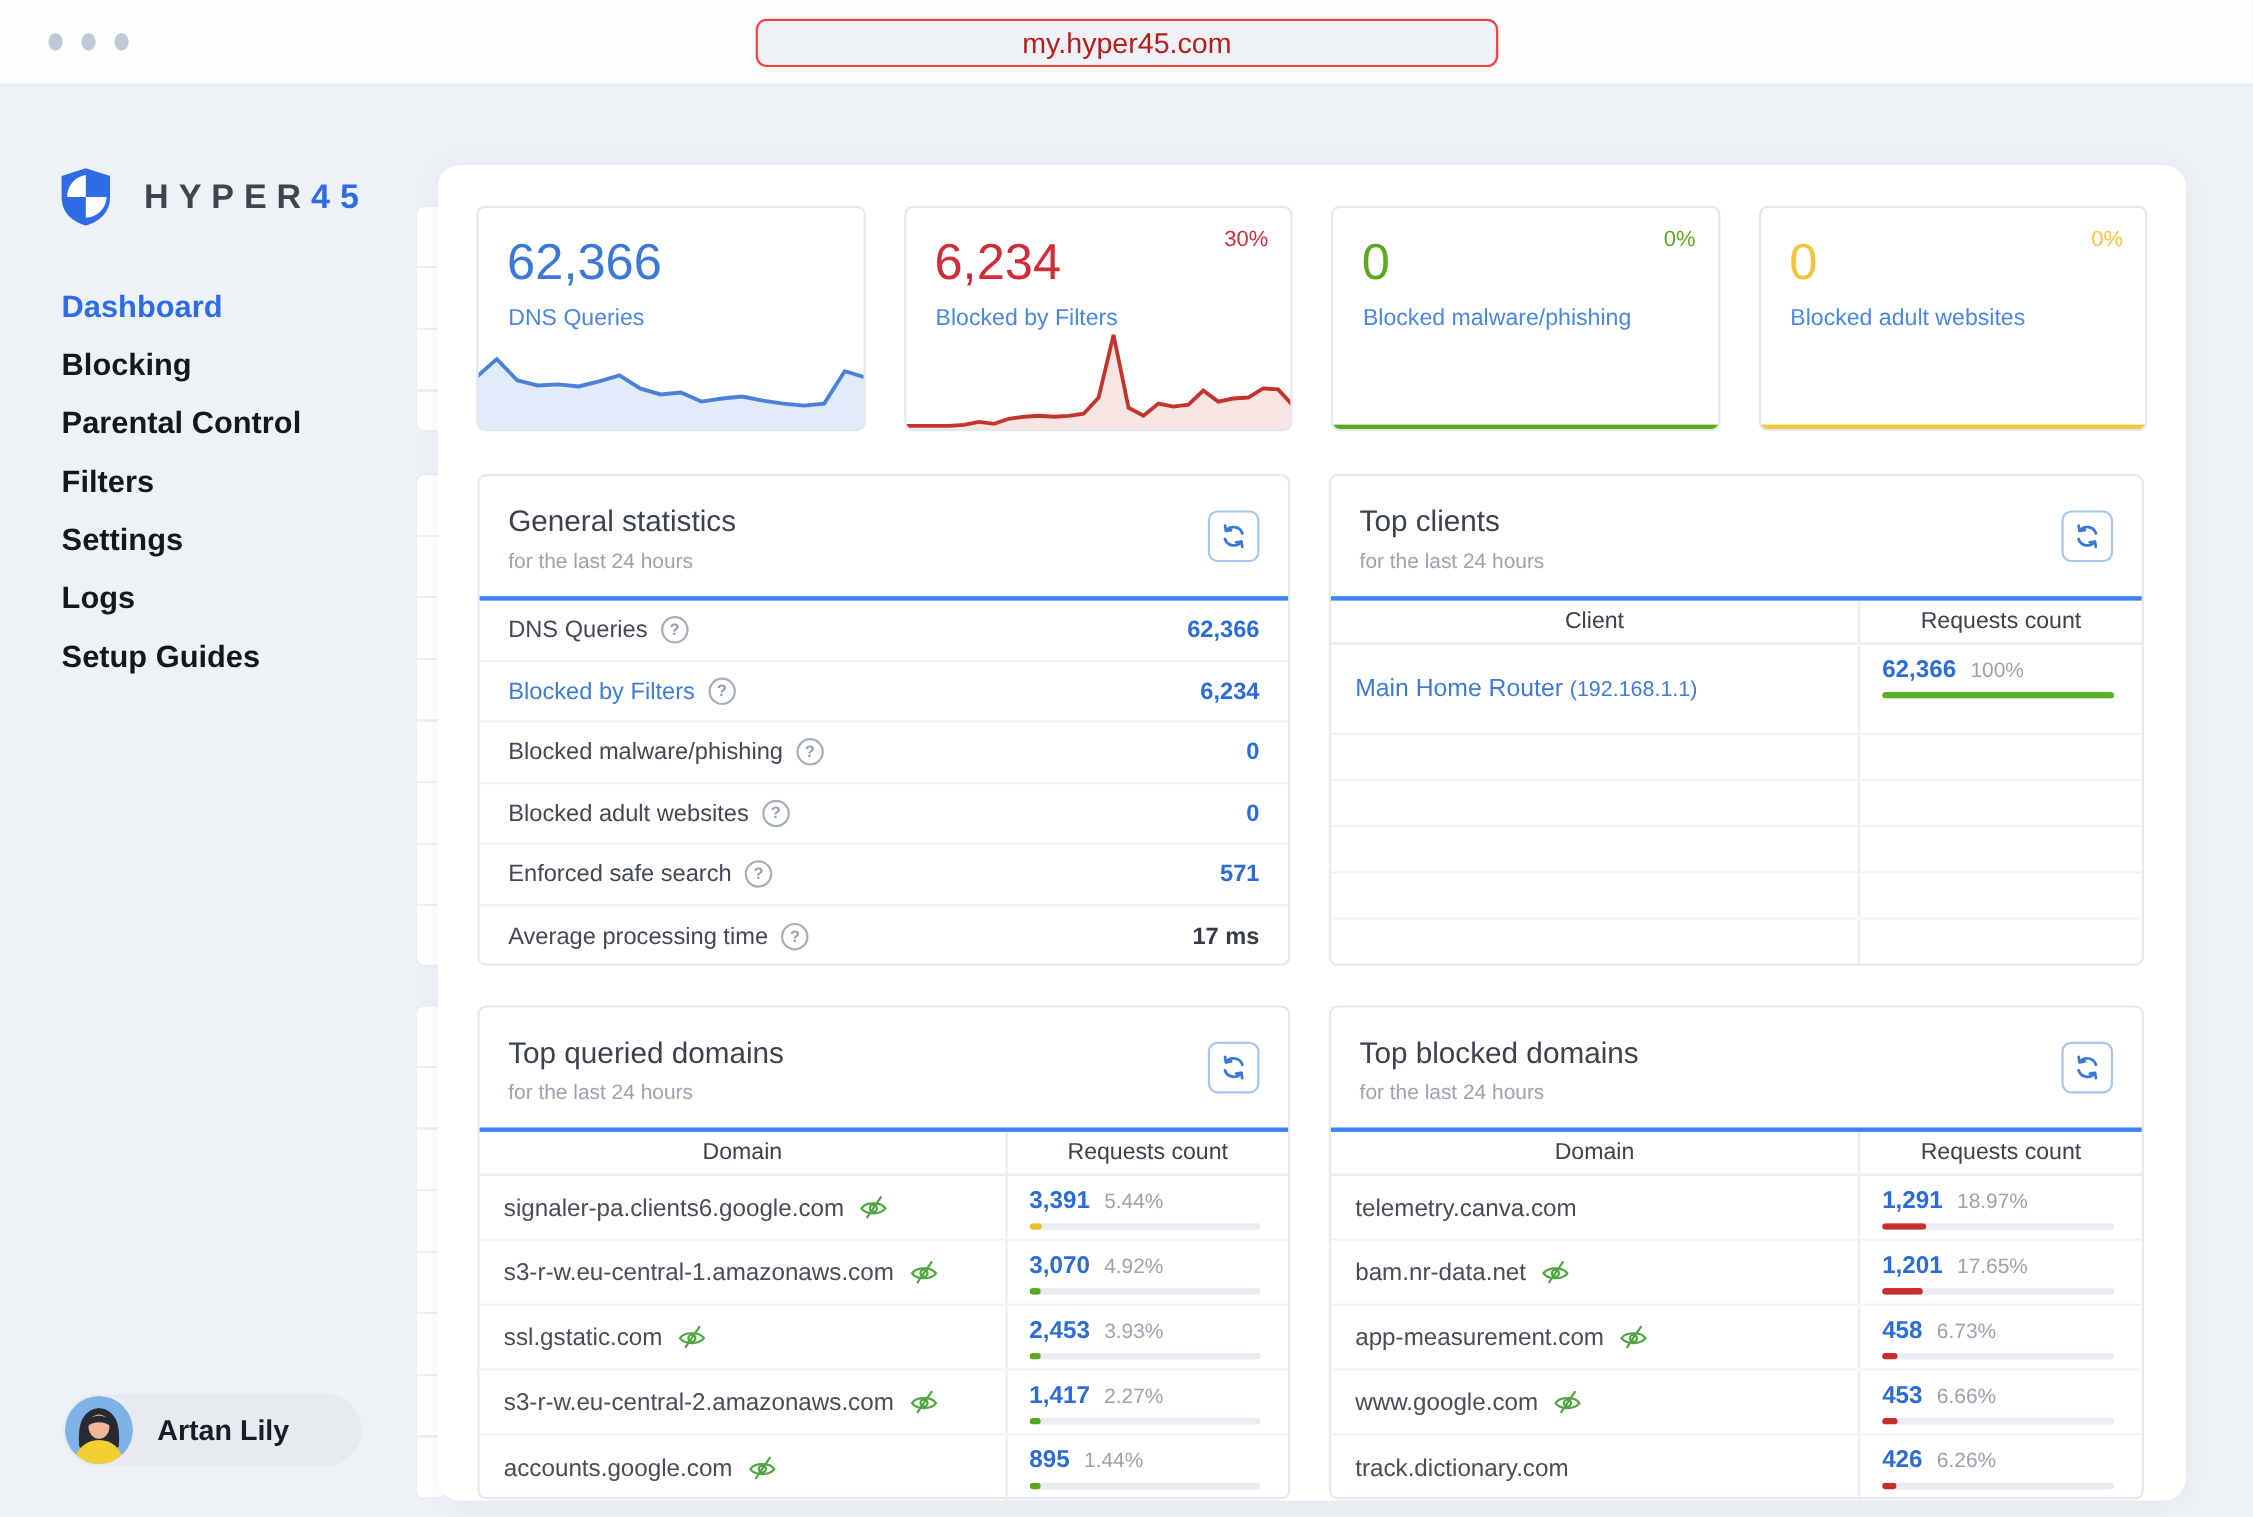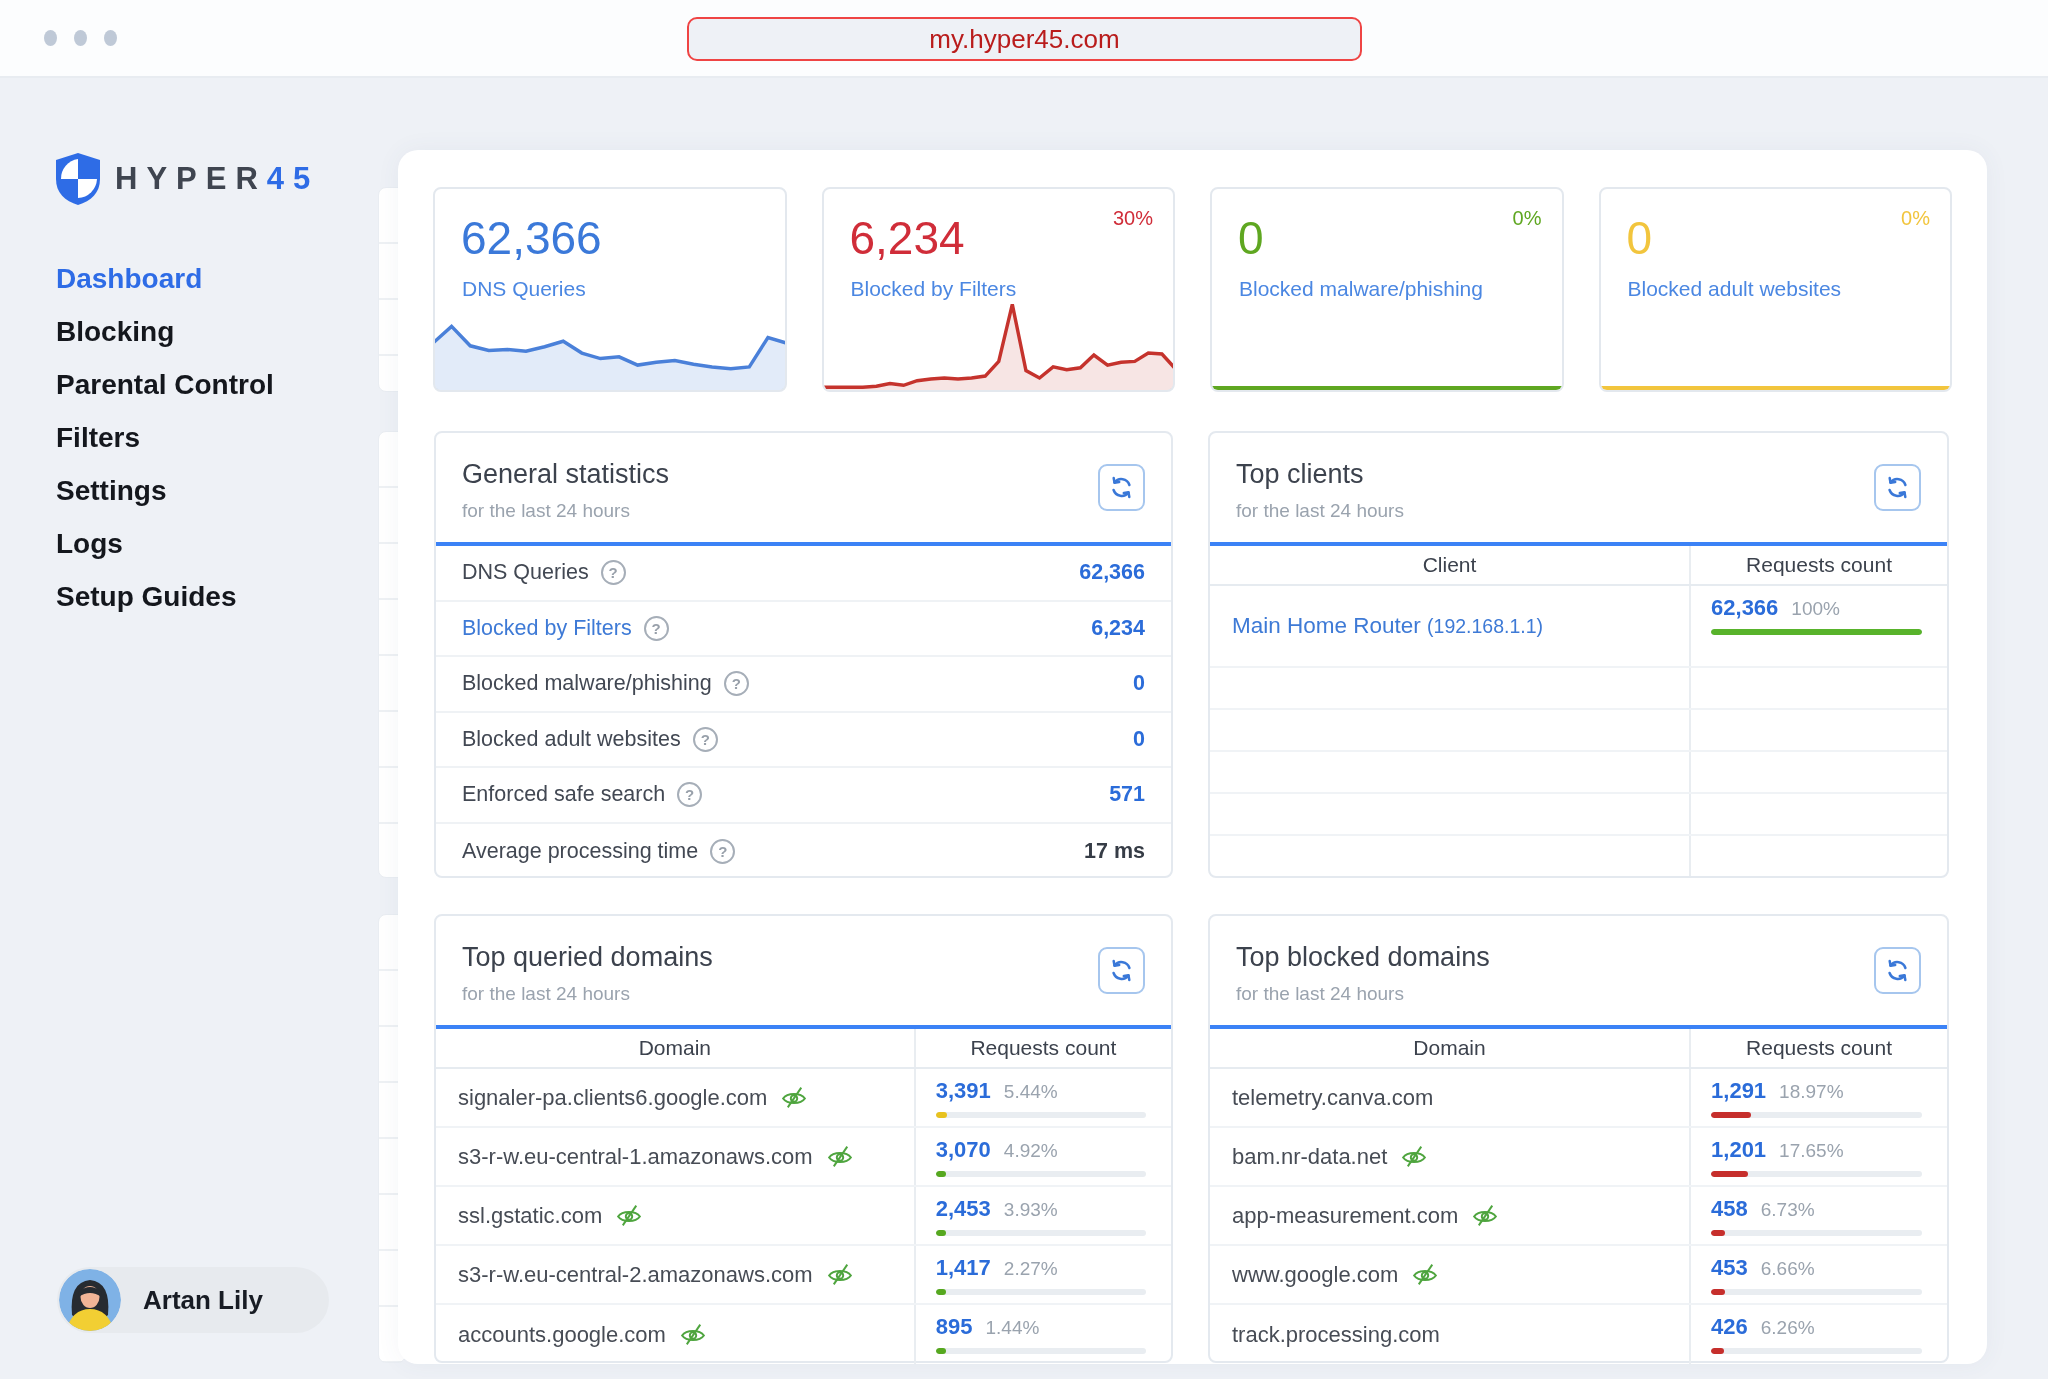--- a/index.html
+++ b/index.html
@@ -7,21 +7,21 @@
   body{background:#eef1f6;font-family:"Liberation Sans",sans-serif;position:relative;color:#3c424d}
 
   
   .topbar{position:absolute;left:0;top:0;width:2048px;height:78px;background:#fcfdfe;border-bottom:2px solid #e8ecf1;z-index:5}
   .dots{position:absolute;left:44px;top:30px;display:flex;gap:17px}
   .dot{width:13px;height:16px;border-radius:50%;background:#bfc9d7}
   .urlbar{position:absolute;left:687px;top:17px;width:675px;height:44px;border-radius:10px;background:#eef1f6;border:2px solid #ef4444;display:flex;align-items:center;justify-content:center;font-size:26px;color:#b91c1c}
 
   
   .sidebar{position:absolute;left:0;top:78px;width:398px;height:1301px}
-  .logo{position:absolute;left:55px;top:74px;display:flex;align-items:center;gap:14px}
+  .logo{position:absolute;left:55px;top:74px;display:flex;align-items:center;gap:30px}
   .logo-text{font-size:31px;font-weight:700;letter-spacing:9px;color:#3f4550}
   .logo-accent{color:#2e6ce6}
   .nav{position:absolute;left:56px;top:184px}
   .nav-item{display:block;font-size:28px;line-height:34px;font-weight:600;color:#14171d;margin-bottom:19px;cursor:pointer}
   .nav-item.active{color:#2e6ce6}
   .user-pill{position:absolute;left:57px;top:1189px;width:272px;height:66px;border-radius:33px;background:#e7eaee;display:flex;align-items:center;cursor:pointer}
   .avatar{width:62px;height:62px;margin-left:2px;border-radius:50%;flex:0 0 auto}
   .user-name{margin-left:22px;font-size:26px;font-weight:600;color:#181c24}
 
   
@@ -417,21 +417,21 @@
                 <line x1="20.5" y1="2.5" x2="7.5" y2="21.5"></line>
               </svg>
             </span>
           </div>
           <div class="col2"><span class="cnt">453</span><span class="pct">6.66%</span><div class="bar">
               <div class="fill" style="width:6.66%;background:#c62f2c"></div>
             </div></div>
         </div>
         <div class="trow d-row">
           <div class="col1">
-            <span>track.processing.com</span>
+            <span>track.dictionary.com</span>
           </div>
           <div class="col2"><span class="cnt">426</span><span class="pct">6.26%</span><div class="bar">
               <div class="fill" style="width:6.26%;background:#c62f2c"></div>
             </div></div>
         </div>
       </div>
   </section>
 </div>
 
 </body></html>

